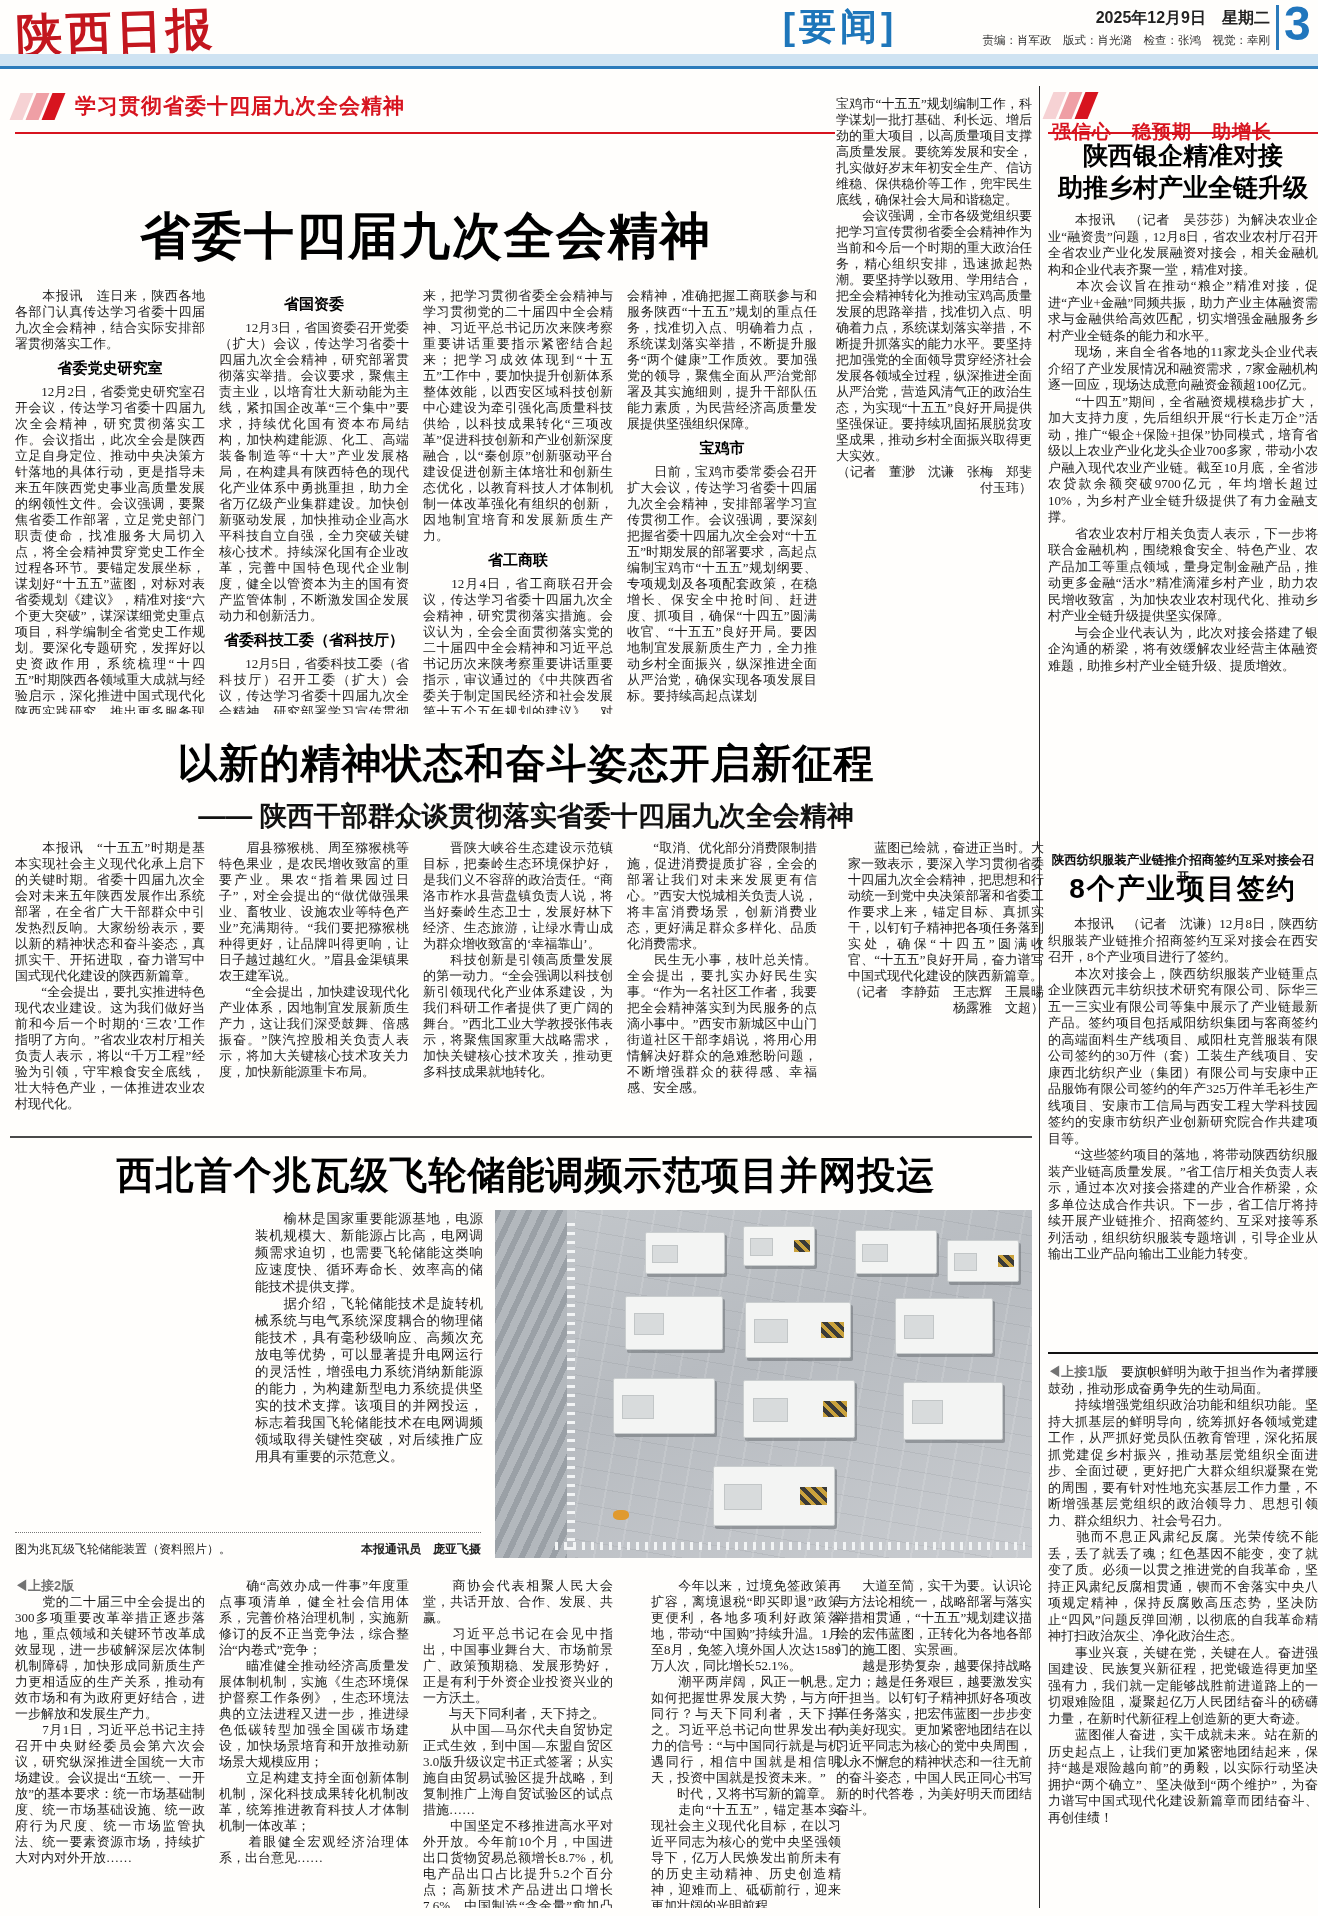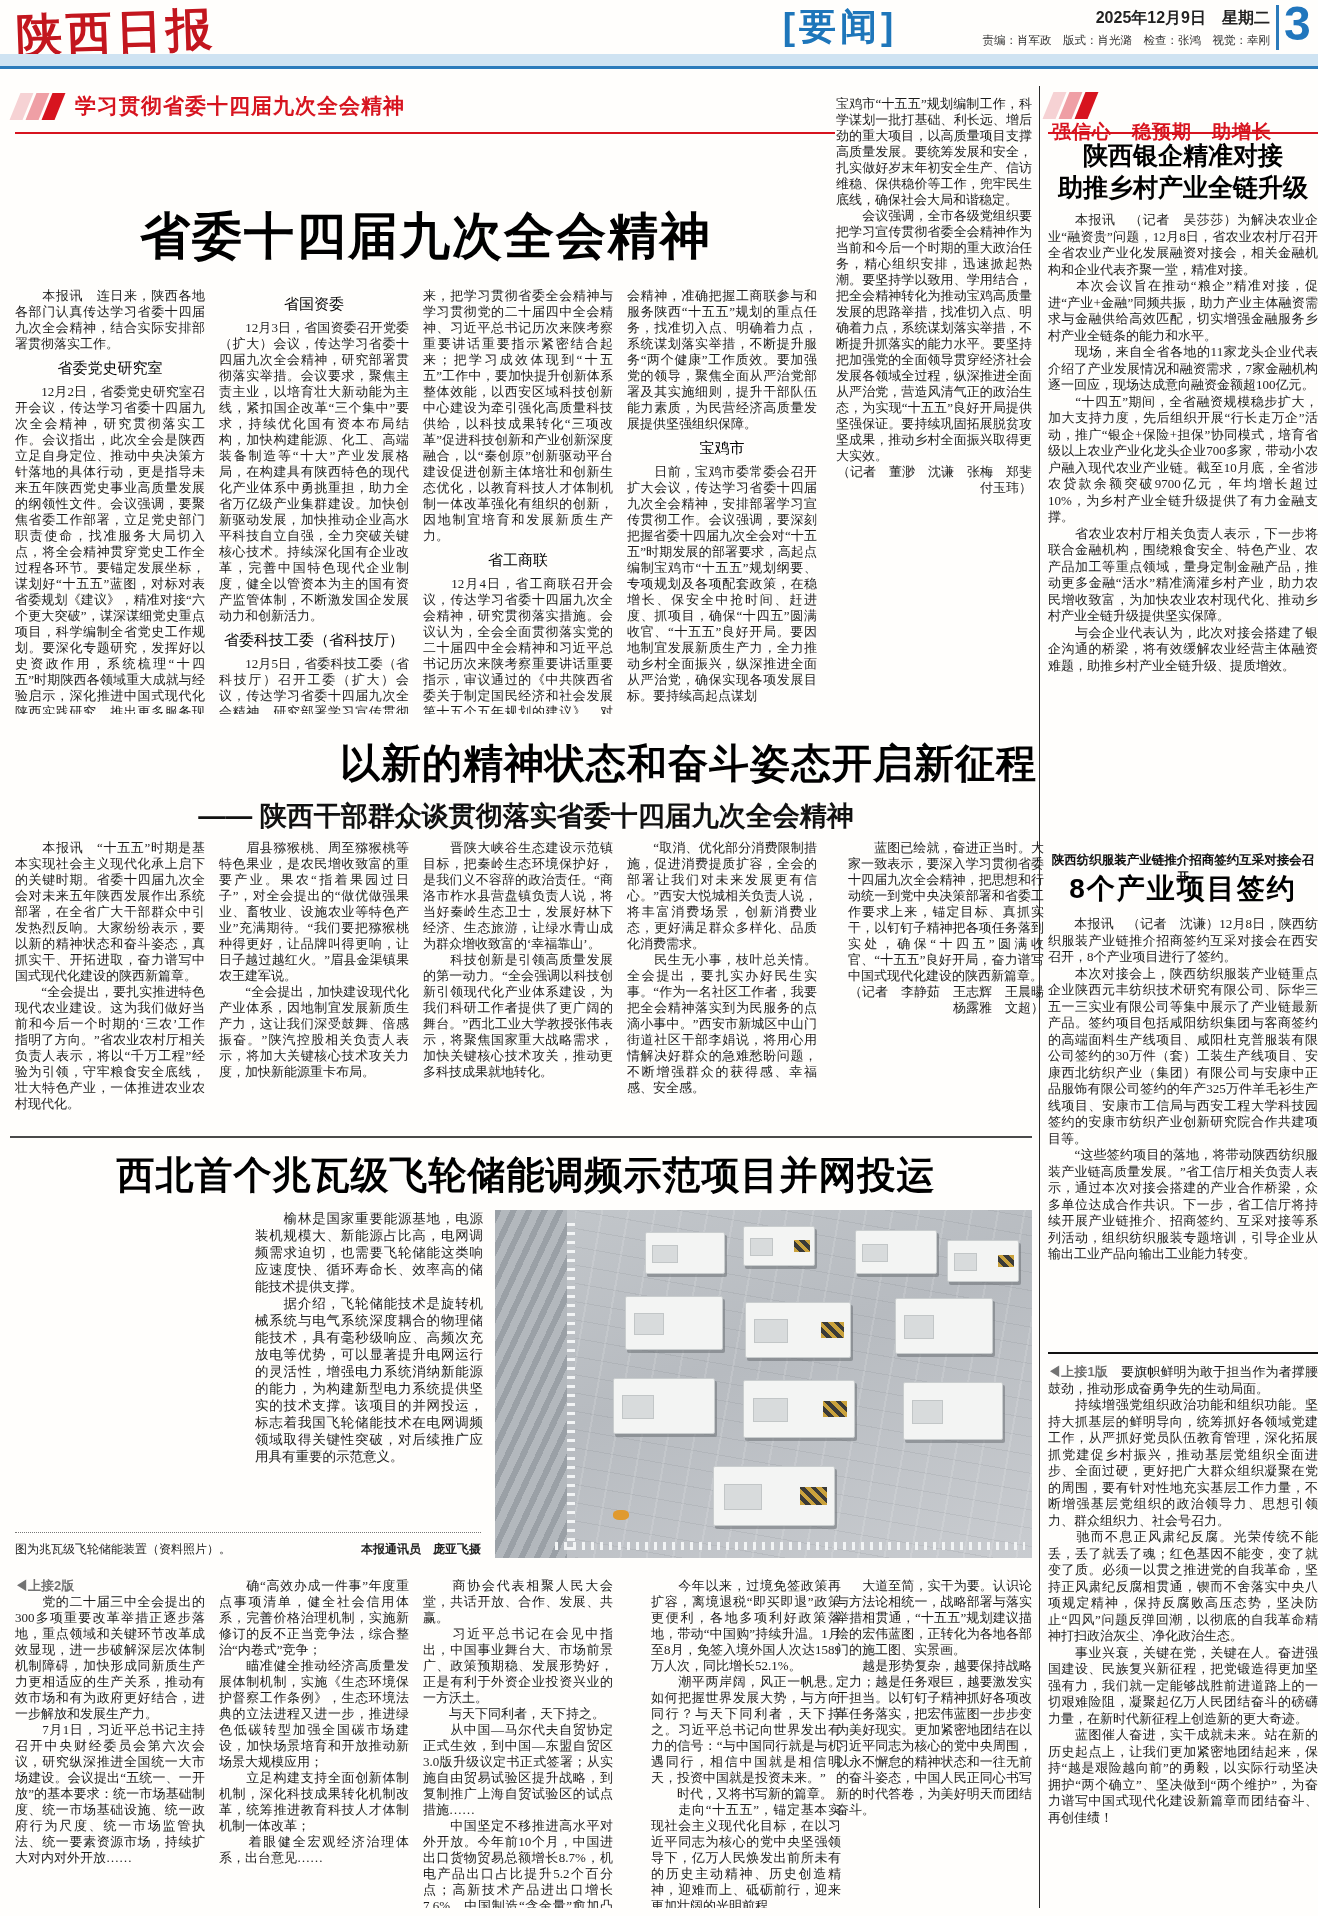--- a/index.html
+++ b/index.html
@@ -25,36 +25,36 @@
   
   .kicker-box{height:40px;}
   .slash{display:inline-block;width:13px;height:27px;transform:skewX(-22deg);margin-right:3px;vertical-align:middle;}
   .s1{background:#f6d2d4;}.s2{background:#ef9fa5;}.s3{background:#d7141f;}
   .kicker-text{display:inline-block;vertical-align:middle;font-size:21px;font-weight:900;color:#d7141f;
         font-family:"Liberation Sans",sans-serif;margin-left:8px;letter-spacing:1px;}
   .red-underline{background:#d7141f;height:2px;}
   
   .h1line{width:822px;text-align:center;font-weight:900;color:#000;font-size:50px;line-height:60px;
         font-family:"Liberation Sans",sans-serif;letter-spacing:2px;}
-  .h2line{width:1022px;text-align:right;font-weight:900;color:#000;font-size:40px;
+  .h2line{width:1022px;text-align:center;font-weight:900;color:#000;font-size:40px;
         font-family:"Liberation Sans",sans-serif;letter-spacing:1px;}
   .h2sub{width:1022px;text-align:center;font-weight:bold;color:#111;font-size:27px;
         font-family:"Liberation Sans",sans-serif;}
   .h3line{width:1022px;text-align:center;font-weight:900;color:#000;font-size:38px;
         font-family:"Liberation Sans",sans-serif;letter-spacing:1px;}
   .sb-title{width:270px;text-align:center;font-weight:900;color:#000;font-size:25px;line-height:31px;
         font-family:"Liberation Sans",sans-serif;}
   .sb-kicker{width:270px;text-align:center;font-weight:bold;color:#111;font-size:12.5px;
         font-family:"Liberation Sans",sans-serif;}
   .sb-big{width:270px;text-align:center;font-weight:900;color:#000;font-size:28px;
         font-family:"Liberation Sans",sans-serif;letter-spacing:2px;}
   
   .col{font-size:13px;line-height:16px;text-align:justify;overflow:hidden;}
   .col .para{white-space:pre-wrap;}
-  .subhead{text-align:center;font-weight:normal;font-size:15px;line-height:18px;margin:7px 0;
+  .subhead{text-align:center;font-weight:bold;font-size:15px;line-height:18px;margin:7px 0;
         font-family:"Liberation Sans",sans-serif;color:#000;white-space:normal;}
   .sig{text-align:right;white-space:pre-wrap;}
   .sbcol{font-size:13px;line-height:16.5px;text-align:justify;overflow:hidden;width:270px;}
   .jumplabel{font-weight:900;font-family:Liberation Sans, sans-serif;color:#737373;}
   
   #photo{left:495px;top:1210px;width:537px;height:348px;background:linear-gradient(160deg,#c3c7cb 0%,#b7bbc0 45%,#c9ccd0 100%);overflow:hidden;}
   #photo .rack{position:absolute;left:0;top:0;width:72px;height:348px;
         background:repeating-linear-gradient(115deg,#9aa0a6 0 6px,#b3b8bd 6px 14px);}
   #photo .fence-l{position:absolute;left:72px;top:10px;width:8px;height:330px;
         background:repeating-linear-gradient(0deg,#f2f4f5 0 3px,transparent 3px 9px);}

